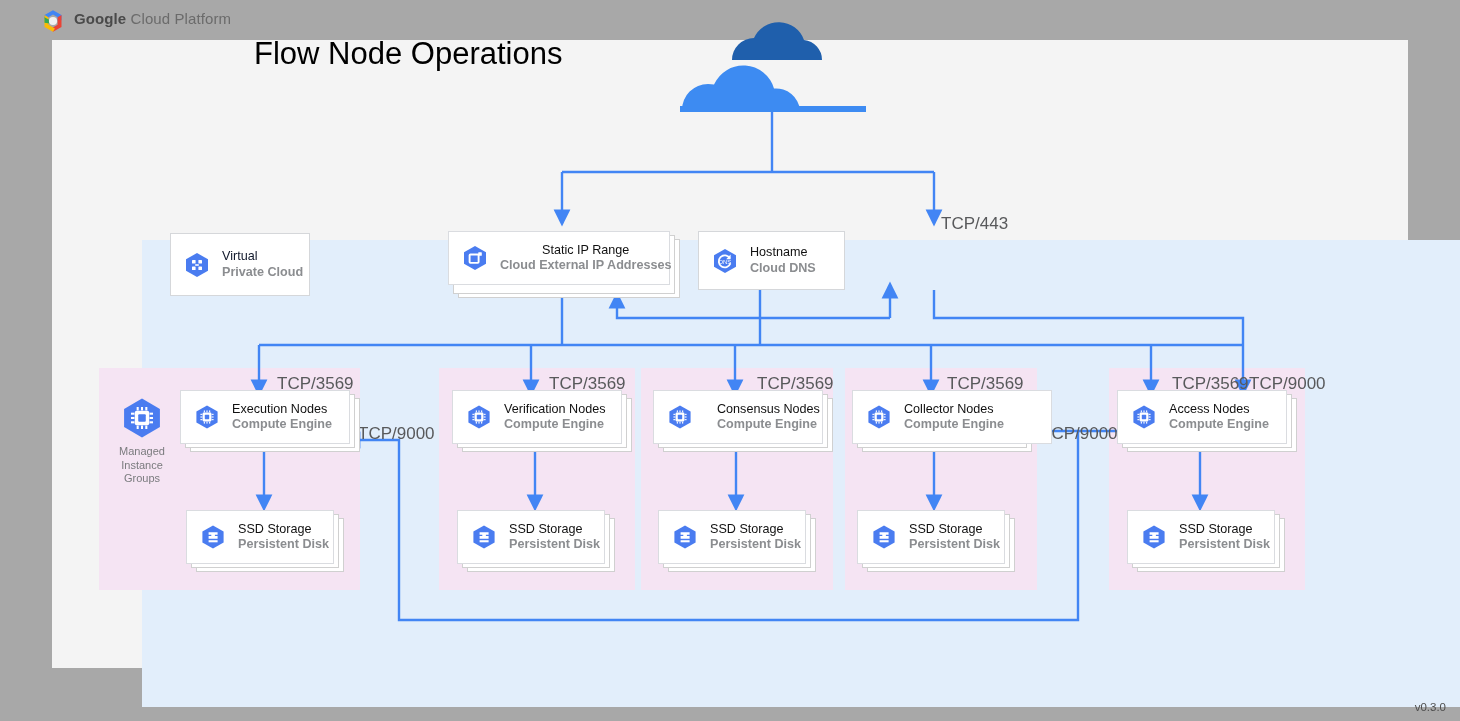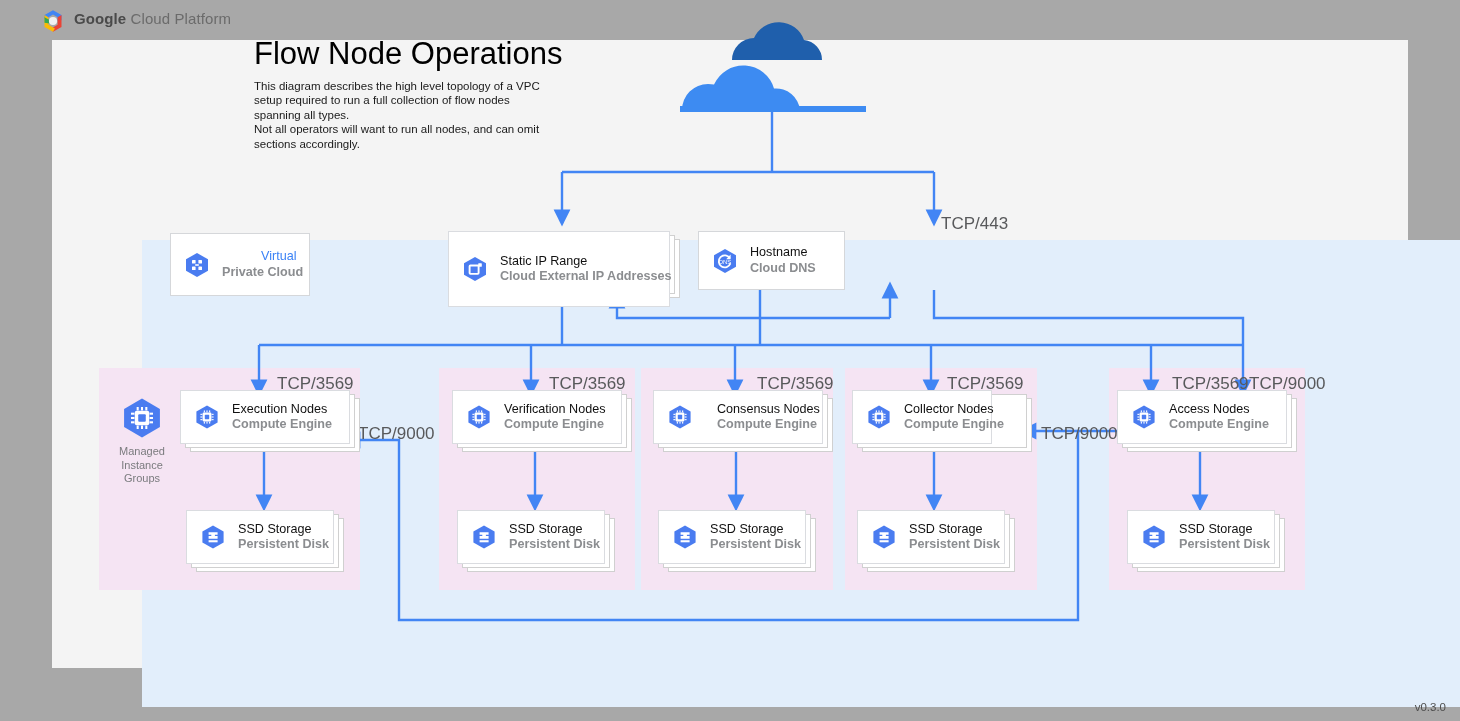--- a/index.html
+++ b/index.html
@@ -68,21 +68,21 @@
   .card-stack-1, .card-stack-2 {
     position: absolute; background: #ffffff; border: 1px solid #d0d0d0;
   }
   .card-icon { flex: 0 0 auto; width: 28px; height: 28px; margin-right: 11px; }
   .card-text { display: flex; flex-direction: column; justify-content: center; line-height: 1.22; }
   .card-title { font-size: 12.6px; color: #111; white-space: nowrap; }
   .card-sub { font-size: 12.6px; color: #8b8d90; white-space: nowrap; font-weight: bold; }
   .card-title.muted { color: #8b8d90; }
 
   
-  .vpc-card .card-title { color: #3b82f6; margin-left: 39px; }
+  .vpc-card .card-title { color: #0f172a; }
 
   
   .mig { position: absolute; left: 113px; top: 396px; width: 58px; text-align: center; }
   .mig-icon { width: 44px; height: 44px; margin: 0 auto; display: block; }
   .mig-label {
     margin-top: 5px; font-size: 11px; line-height: 13.5px;
     color: #7a7b7e; font-weight: normal;
   }
 
   
@@ -107,21 +107,20 @@
     <div class="gcp-title">
       <b>Google</b><span> Cloud Platform</span>
     </div>
   </div>
 
   <div class="canvas">
     <div class="vpc-region"></div>
   </div>
 
   <div class="diagram-title">Flow Node Operations</div>
-  <div class="diagram-desc">This diagram describes the high level topology of a VPC setup required to run a full collection of flow nodes spanning all types.<br>Not all operators will want to run all nodes, and can omit sections accordingly.</div>
 
   <svg class="cloud" viewBox="0 0 186 90">
     <path d="M52 38 a22 22 0 0 1 22-22 a27 27 0 0 1 50 2 a20 20 0 0 1 18 20 z" fill="#1f5fac"></path>
     <path d="M2 88 a26 26 0 0 1 26-26 a30 30 0 0 1 6 .6 a32 32 0 0 1 60 4 a24 24 0 0 1 26 21.4 z" fill="#3d8bf2"></path>
     <rect x="0" y="84" width="186" height="6" fill="#3d8bf2"></rect>
   </svg>
 
   <div class="group-box" style="left:99px;  top:368px; width:261px; height:222px;"></div>
   <div class="group-box" style="left:439px; top:368px; width:196px; height:222px;"></div>
   <div class="group-box" style="left:641px; top:368px; width:192px; height:222px;"></div>
@@ -191,21 +190,21 @@
       </g>
     </svg>
     <div class="card-text">
       <span class="card-title muted">Virtual</span>
       <span class="card-sub">Private Cloud</span>
     </div>
   </div>
 
   <div class="card-stack-2" style="left:458px; top:239px; width:222px; height:59px;"></div>
   <div class="card-stack-1" style="left:453px; top:235px; width:222px; height:59px;"></div>
-  <div class="card" style="left:448px; top:231px; width:222px; height:76px;">
+  <div class="card" style="left:448px; top:231px; width:222px; height:54px;text-align:center;">
     <svg class="card-icon" viewBox="0 0 28 28">
       <path d="M14 2 L25 8.3 L25 19.7 L14 26 L3 19.7 L3 8.3 Z" fill="#4a7cf0"></path>
       <g fill="none" stroke="#ffffff" stroke-width="1.9">
         <rect x="8.6" y="10.5" width="9" height="8.4" rx="0.8"></rect>
       </g>
       <rect x="17.2" y="8.2" width="3.6" height="3.6" rx="0.6" fill="#ffffff"></rect>
     </svg>
     <div class="card-text">
       <span class="card-title">Static IP Range</span>
       <span class="card-sub">Cloud External IP Addresses</span>
@@ -380,21 +379,21 @@
       </g>
     </svg>
     <div class="card-text">
       <span class="card-title">SSD Storage</span>
       <span class="card-sub">Persistent Disk</span>
     </div>
   </div>
 
   <div class="card-stack-2" style="left:862px; top:398px; width:170px; height:54px;"></div>
   <div class="card-stack-1" style="left:857px; top:394px; width:170px; height:54px;"></div>
-  <div class="card" style="left:852px; top:390px; width:140px; height:54px;">
+  <div class="card" style="left:852px; top:390px; width:200px; height:54px;">
     <svg class="card-icon" viewBox="0 0 28 28">
       <path d="M14 2.4 L24.6 8.6 L24.6 19.4 L14 25.6 L3.4 19.4 L3.4 8.6 Z" fill="#4a7cf0"></path>
       <rect x="9.6" y="9.6" width="8.8" height="8.8" rx="1.1" fill="#ffffff"></rect>
       <rect x="11.8" y="11.8" width="4.4" height="4.4" rx="0.6" fill="#4a7cf0"></rect>
       <g fill="#ffffff">
         <rect x="10.8" y="7.4" width="1.1" height="2"></rect>
           <rect x="13.45" y="7.4" width="1.1" height="2"></rect>
           <rect x="16.1" y="7.4" width="1.1" height="2"></rect>
         <rect x="10.8" y="18.6" width="1.1" height="2"></rect>
           <rect x="13.45" y="18.6" width="1.1" height="2"></rect>

